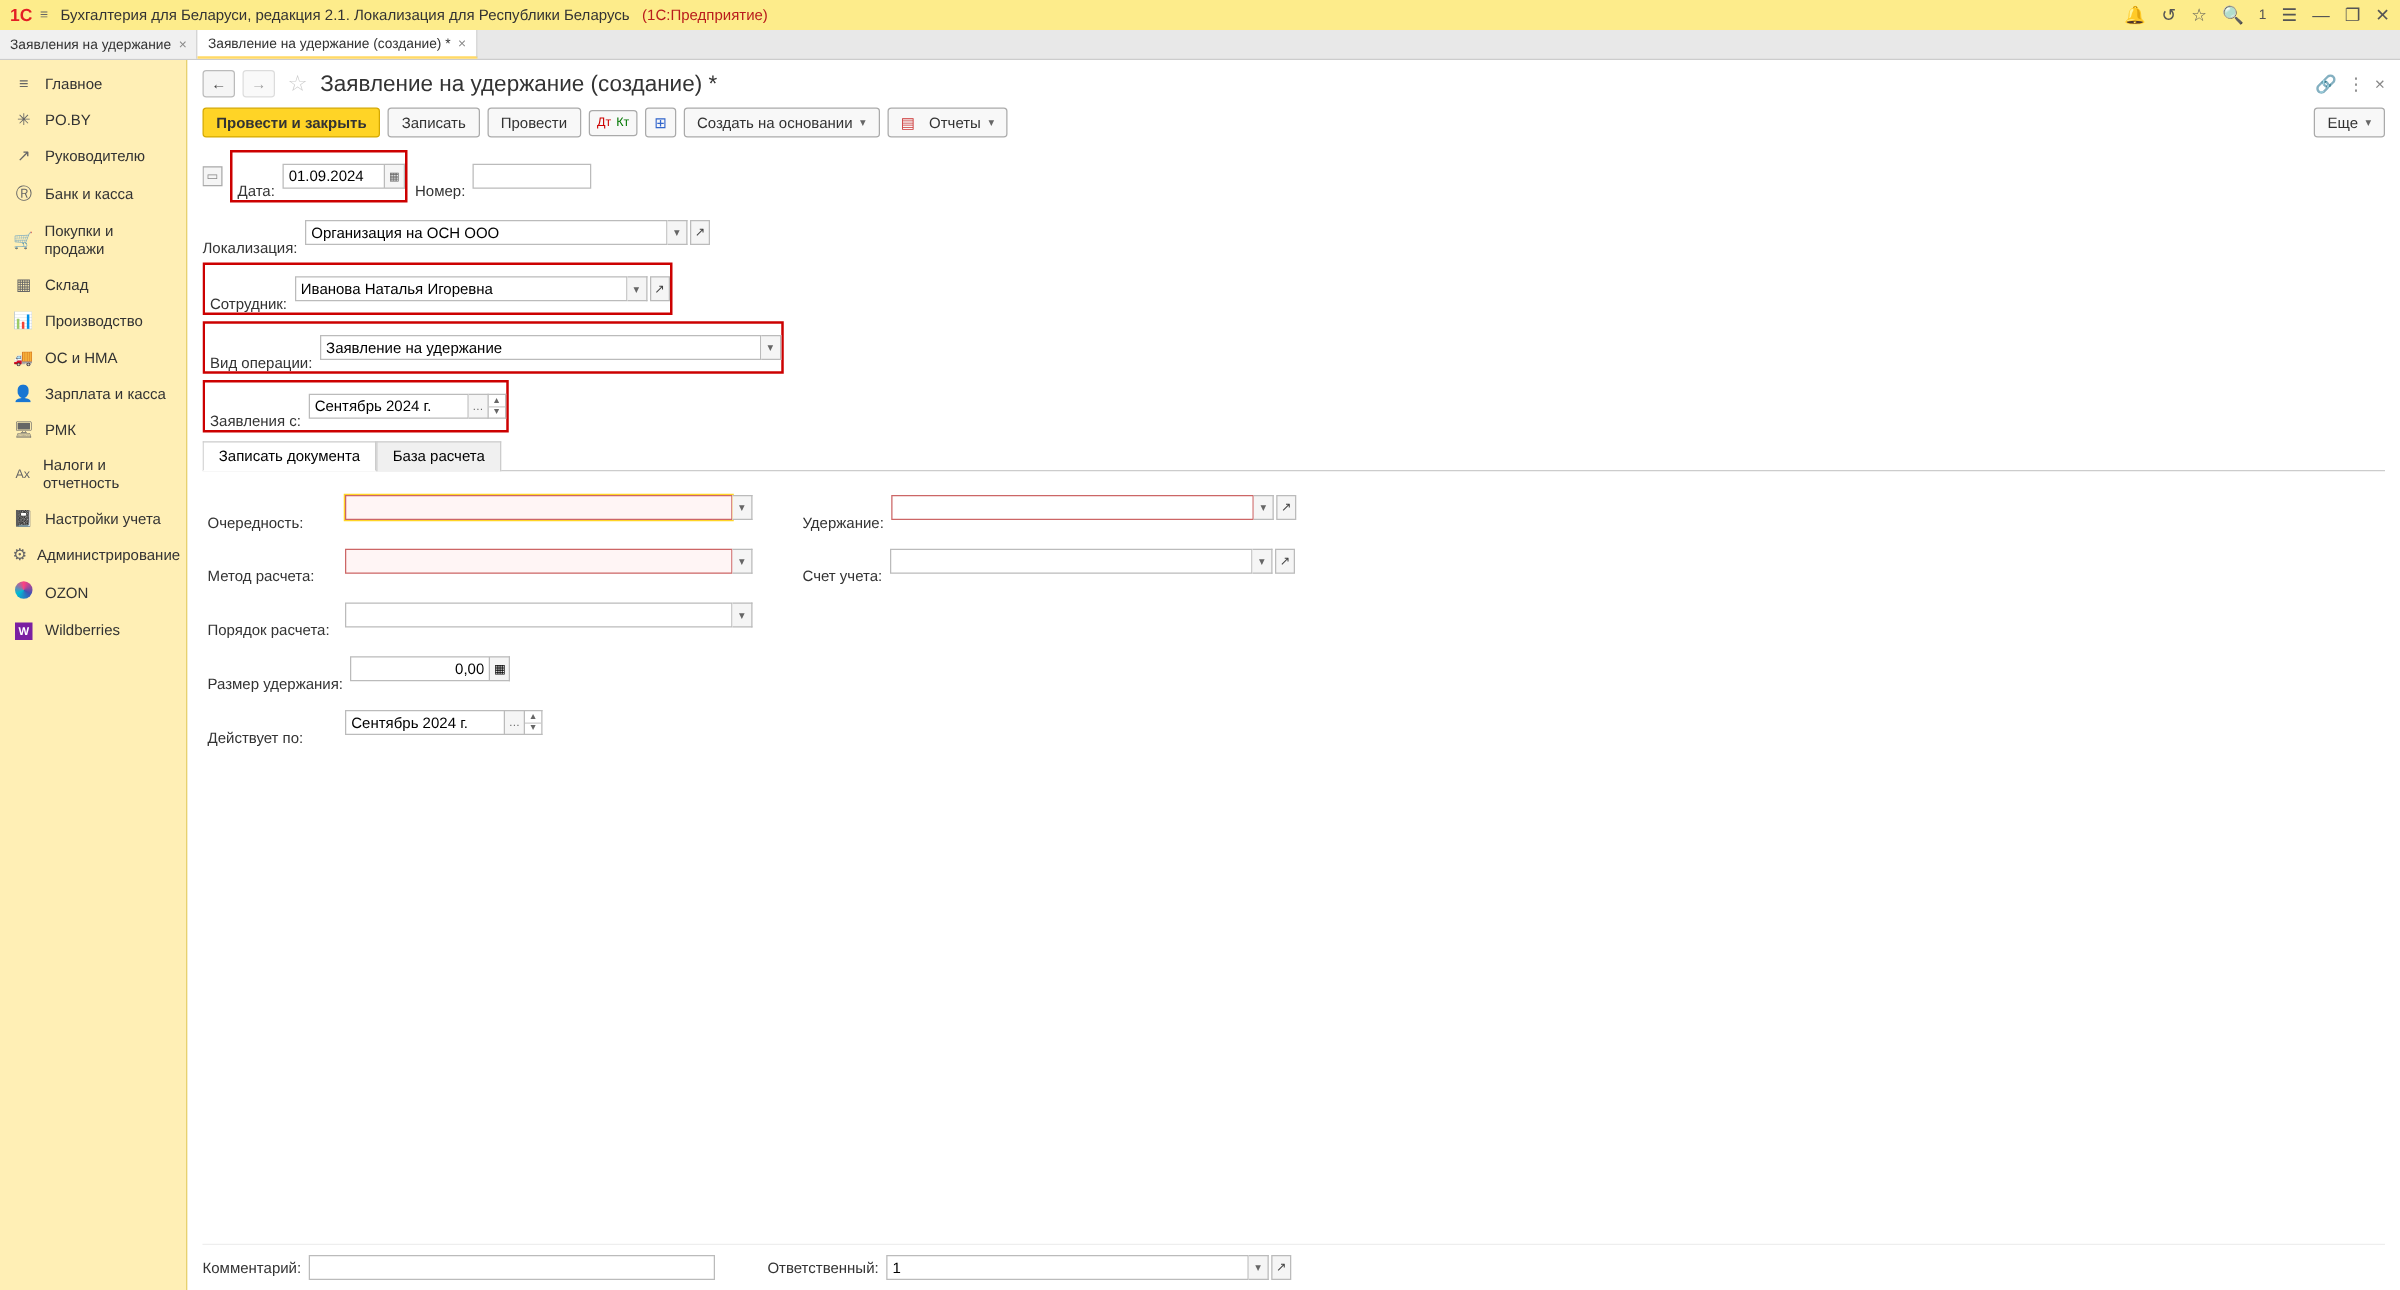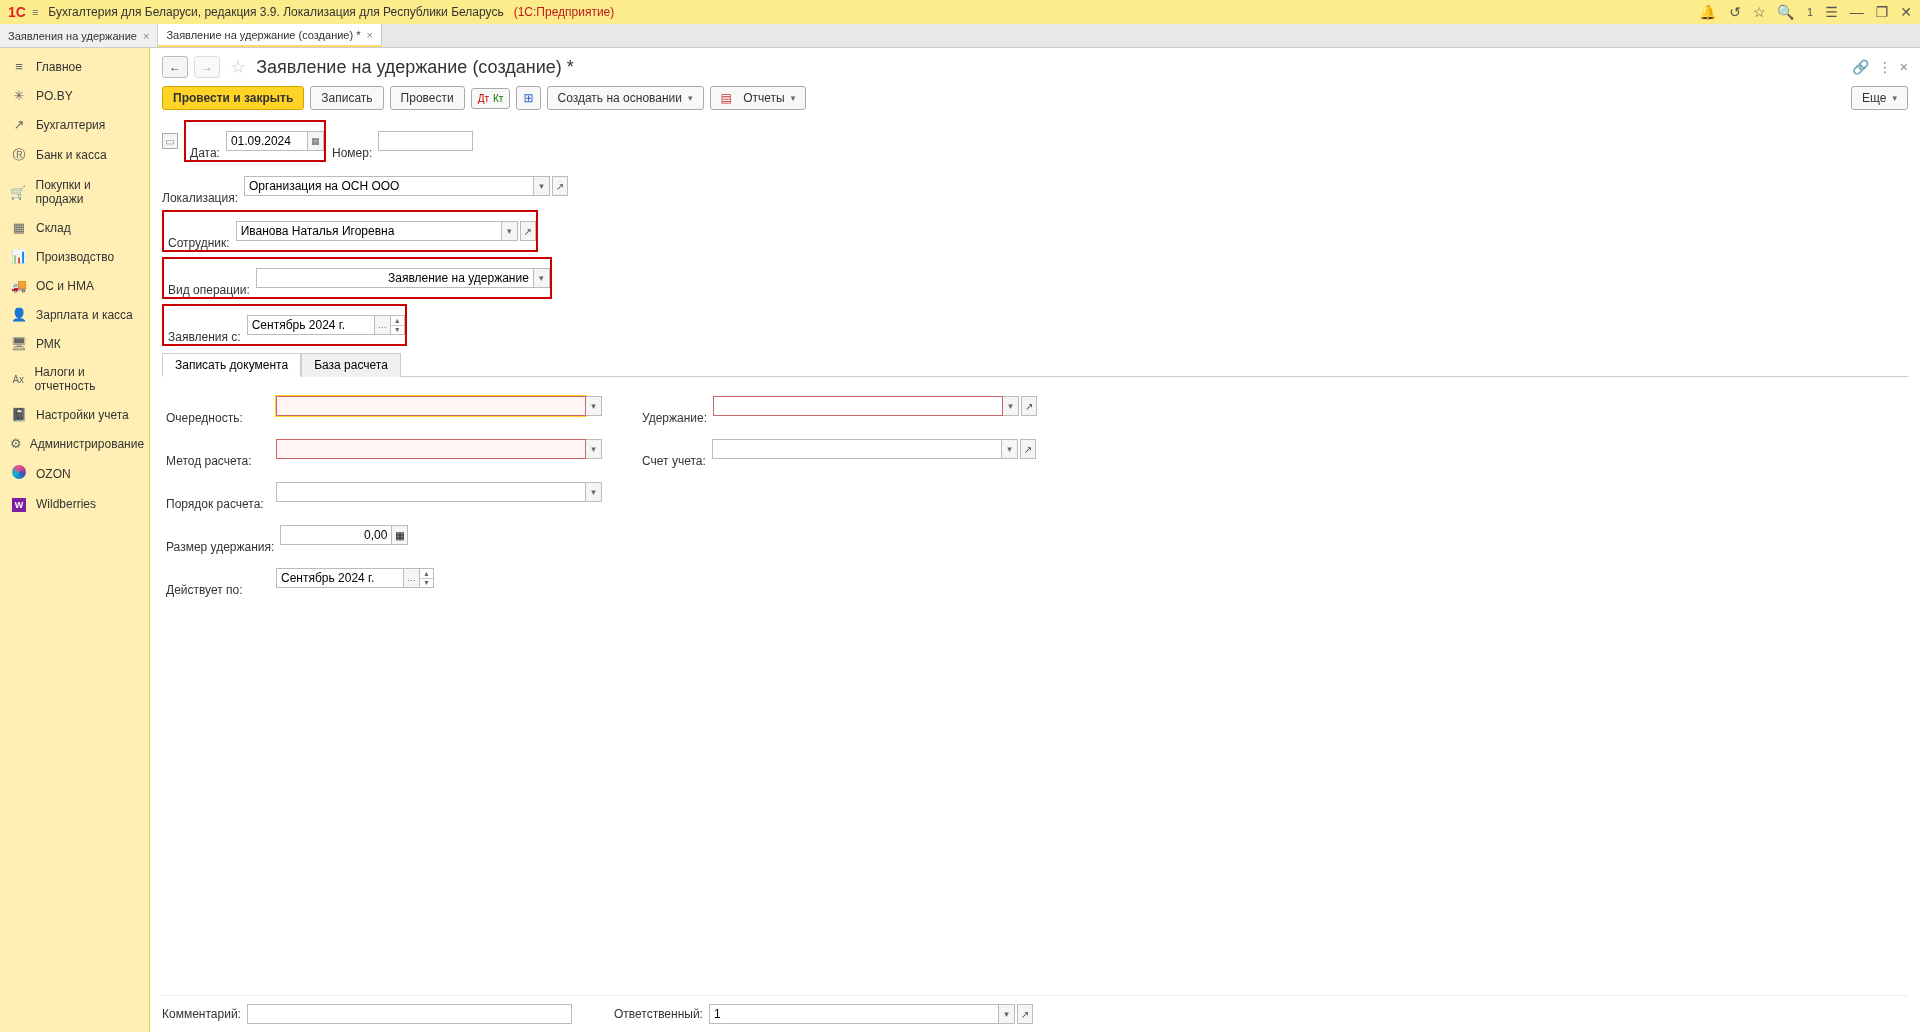--- a/index.html
+++ b/index.html
@@ -71,42 +71,42 @@
 .footer .input-wrap { }
 .footer .spacer { width: 30px; }
 
 .doc-icon { width:16px; height:16px; border:1px solid #aaa; background:#f5f5f5; display:flex;align-items:center;justify-content:center; margin-right:6px; font-size:10px; color:#888;}
 
 
 .w-date { width: 82px; }
 .w-num { width: 95px; }
 .w-org { width: 290px; }
 .w-emp { width: 266px; }
-.w-op { width: 278px; text-align: right; }
+.w-op { width: 353px; }
 .w-period { width: 128px; }
 .w-priority { width: 310px; }
 .w-amount { width: 112px; text-align: right; }
 .w-ded { width: 290px; }
 .w-resp { width: 290px; }
 .w-comment { width: 325px; }
 
 .icon-red { color: #e31e24; }
 .icon-gray { color: #777; }
 
 .ozon-icon{ width:14px; height:14px; border-radius:50%; background: conic-gradient(#ff4081, #3f51b5, #00bcd4, #ff4081); display:inline-block;}
 .wb-icon { width:14px; height:14px; background:#7b1fa2; color:#fff; display:inline-flex; align-items:center; justify-content:center; font-size:9px; font-weight:bold;}
 </style>
 </head>
 <body>
 
 <div class="title-bar">
   <span class="logo">1C</span>
   <span class="menu-icon">≡</span>
   <span class="title-text">
-    <span>Бухгалтерия для Беларуси, редакция 3.9. Локализация для Республики Беларусь</span>
+    <span>Бухгалтерия для Беларуси, редакция 2.1. Локализация для Республики Беларусь</span>
     &nbsp;&nbsp;<span style="color:#b91c1c">(1С:Предприятие)</span>
   </span>
   <div class="sys-icons">
     <span>🔔</span>
     <span>↺</span>
     <span>☆</span>
     <span>🔍</span>
     <span style="font-size:11px">1</span>
     <span>☰</span>
     <span>—</span>
@@ -131,21 +131,21 @@
     <div class="nav-item">
         <span class="nav-icon icon-gray">≡</span>
         <span>Главное</span>
       </div>
     <div class="nav-item">
         <span class="nav-icon icon-red">✳</span>
         <span>PO.BY</span>
       </div>
     <div class="nav-item">
         <span class="nav-icon icon-gray">↗</span>
-        <span>Бухгалтерия</span>
+        <span>Руководителю</span>
       </div>
     <div class="nav-item">
         <span class="nav-icon icon-gray">Ⓡ</span>
         <span>Банк и касса</span>
       </div>
     <div class="nav-item">
         <span class="nav-icon icon-gray">🛒</span>
         <span>Покупки и продажи</span>
       </div>
     <div class="nav-item">

